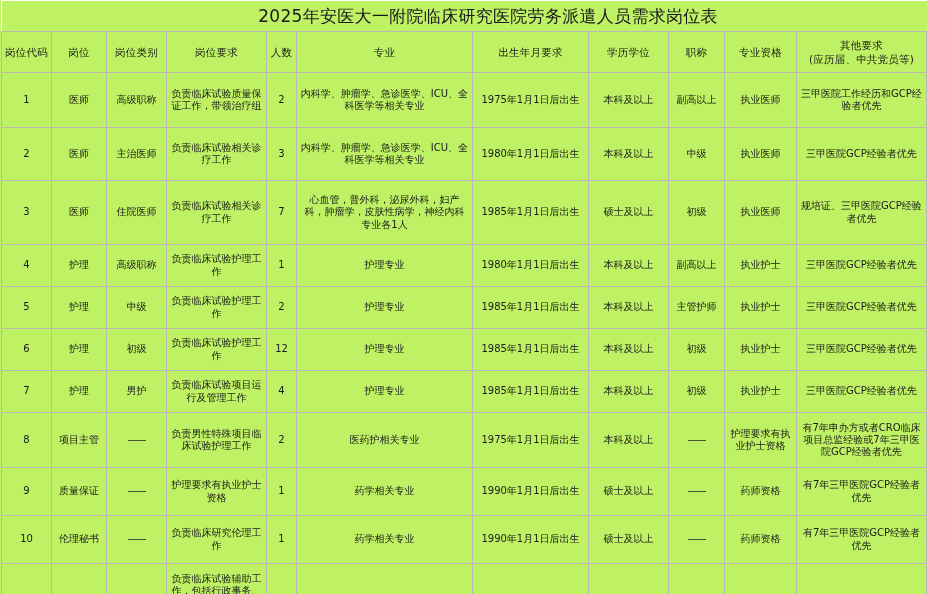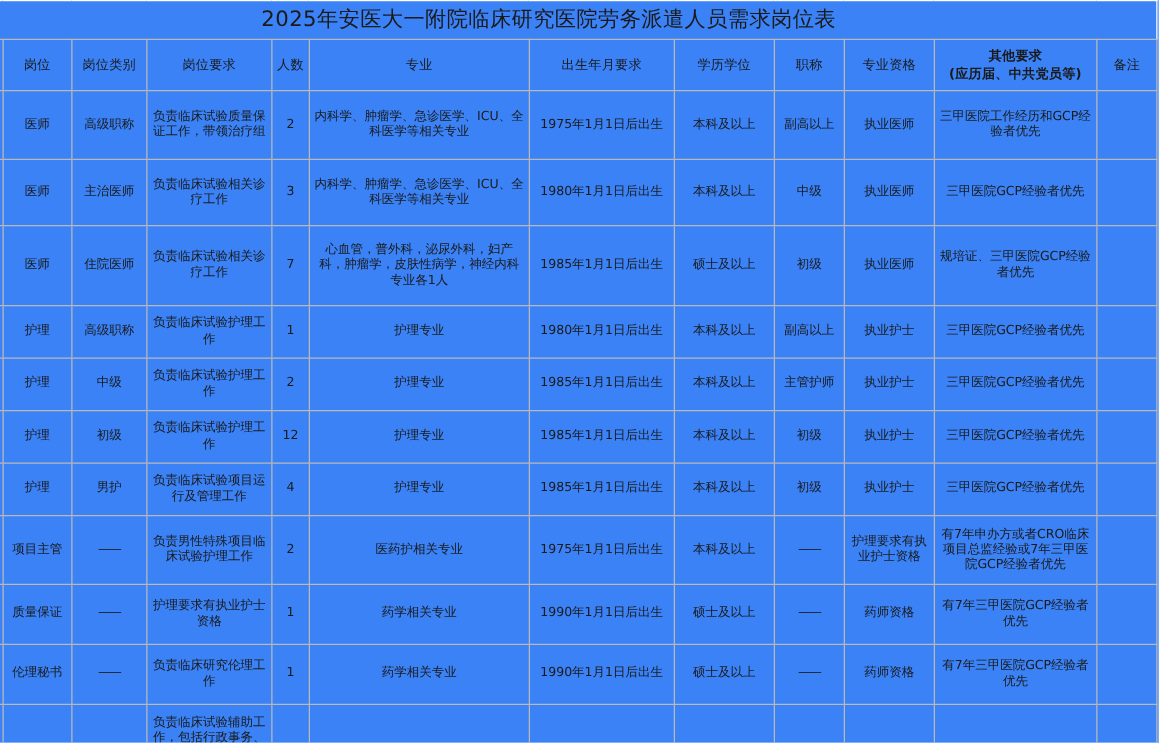--- a/index.html
+++ b/index.html
@@ -10,24 +10,23 @@
     width: 927px;
     height: 594px;
     background: #ffffff;
     font-family: "DejaVu Sans", "Liberation Sans", sans-serif;
     overflow: hidden;
   }
   .sheet {
     width: 927px;
     height: 594px;
     box-sizing: border-box;
-    background: #3b82f6;
+    background: #bef264;
     display: flex;
     flex-direction: column;
-    align-items: flex-end;
   }
   table.grid {
     border-collapse: collapse;
     table-layout: fixed;
     width: 925px;
     margin: 0 1px;
   }
   table.grid td, table.grid th {
     border: 1px solid #b9b9b9;
     padding: 2px 3px;
@@ -53,21 +52,20 @@
   }
   .hdr td {
     font-size: 10.5px;
     font-weight: bold;
     height: 36px;
     color: #111111;
     letter-spacing: 0.2px;
   }
   .hdr .two-line {
     line-height: 1.35;
-    font-weight: bold;
   }
   .body-row td {
     font-size: 10px;
   }
   .c-code { width: 50px; }
   .c-post { width: 55px; }
   .c-cat  { width: 60px; }
   .c-req  { width: 100px; }
   .c-num  { width: 30px; }
   .c-major{ width: 176px; }

